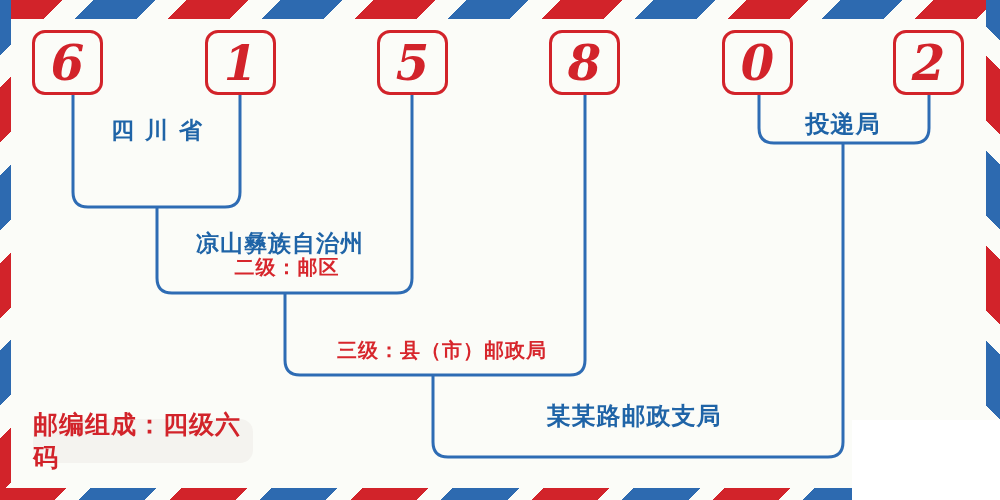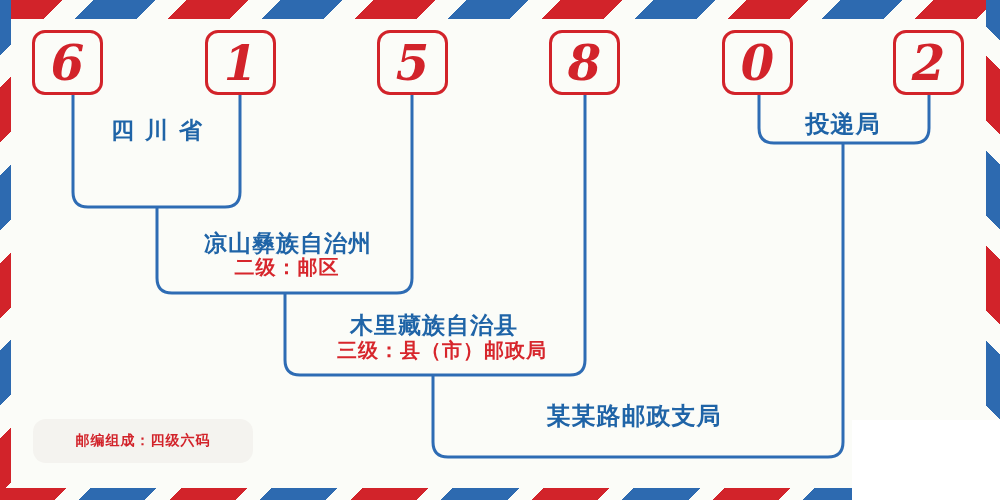--- a/index.html
+++ b/index.html
@@ -64,37 +64,37 @@
   .connectors path { fill:none; stroke:var(--blue-line); stroke-width:3; }
   
   .lvl-name, .lvl-desc {
     position:absolute; transform:translateX(-50%);
     white-space:nowrap; font-weight:bold; text-align:right;
   }
   .lvl-name { color:var(--blue-text); font-size:23px; letter-spacing:1px; }
   .lvl-desc { color:var(--red-text); font-size:20px; letter-spacing:1px; }
   .n1 { left:162px; top:115px; letter-spacing:11px; }
   .de1 { left:150px; top:146px; line-height:26px; }
-  .n2 { left:288px; top:228px; }
+  .n2 { left:280px; top:228px; }
   .de2 { left:287px; top:254px; }
   .n3 { left:434px; top:310px; }
   .de3 { left:442px; top:337px; }
   .n4 { left:634px; top:400px; font-size:24px; }
   .de4 { left:640px; top:424px; }
   .n5 { left:843px; top:108px; font-size:24px; }
   
   .badge {
     position:absolute; left:33px; top:419px;
     width:220px; height:44px;
     background:var(--badge-bg);
     border-radius:13px;
     display:flex; align-items:center; justify-content:center;
   }
   .badge-text {
-    color:var(--red); font-weight:bold; font-size:14px; letter-spacing:1px;
+    color:var(--red); font-weight:bold; font-size:25px; letter-spacing:1px;
   }
 </style>
 </head>
 <body>
 
 <div class="canvas">
 
   <div class="border-strip border-top"></div>
   <div class="border-strip border-bottom"></div>
   <div class="border-strip border-left"></div>
@@ -126,21 +126,20 @@
   </div>
   <div class="digit-box d6">
     <span class="digit">2</span>
   </div>
 
   <div class="lvl-name n1">四川省</div>
 
   <div class="lvl-name n2">凉山彝族自治州</div>
   <div class="lvl-desc de2">二级：邮区</div>
 
-  <div class="lvl-name n3">木里藏族自治县</div>
   <div class="lvl-desc de3">三级：县（市）邮政局</div>
 
   <div class="lvl-name n4">某某路邮政支局</div>
 
   <div class="lvl-name n5">投递局</div>
 
   <div class="badge">
     <span class="badge-text">邮编组成：四级六码</span>
   </div>
 

